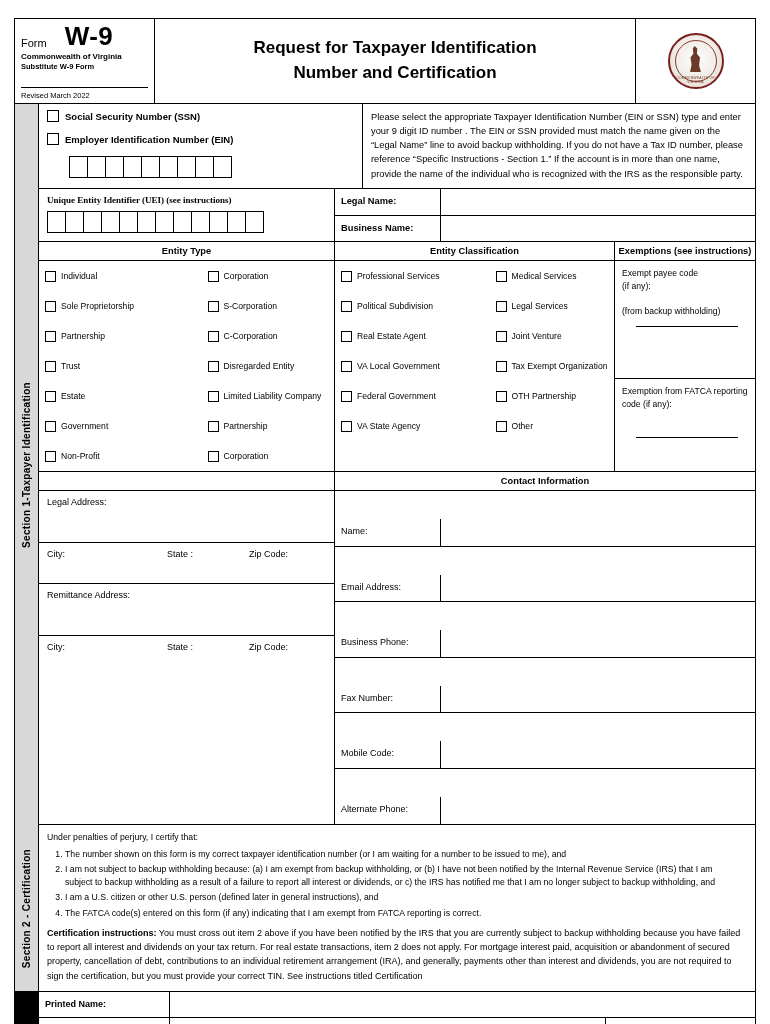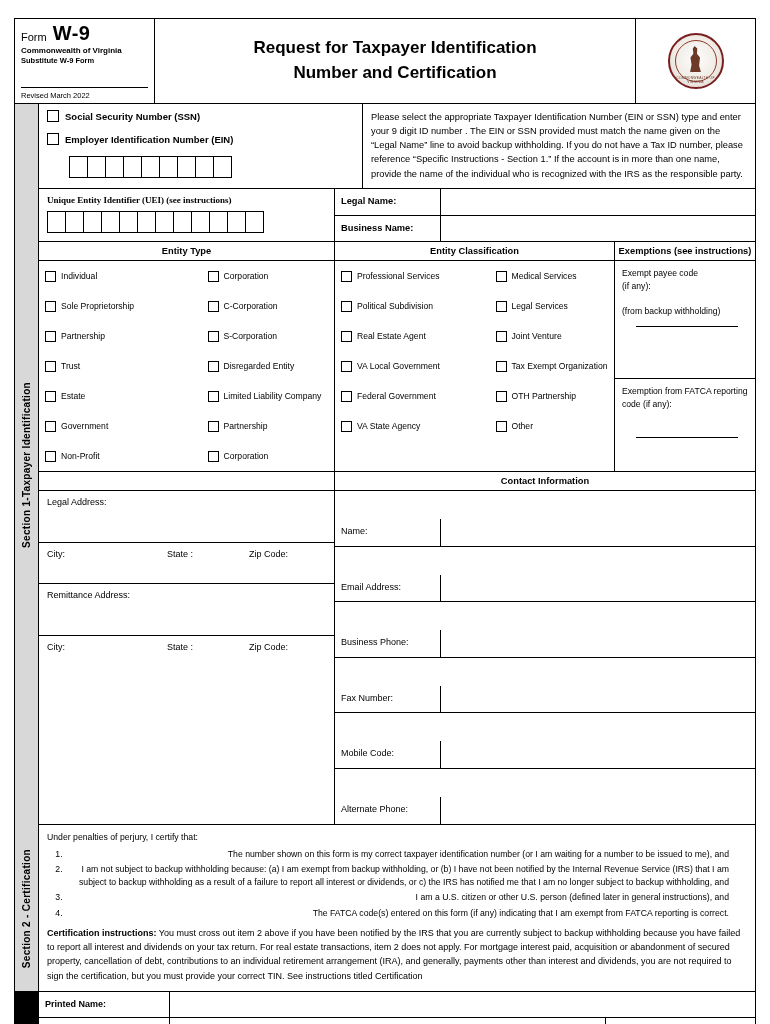--- a/index.html
+++ b/index.html
@@ -25,24 +25,24 @@
     border: 1px solid #000;
     height: 86px;
   }
   .hdr-left {
     width: 140px;
     border-right: 1px solid #000;
     padding: 5px 6px 3px 6px;
     display: flex; flex-direction: column;
   }
   .hdr-formline {
-    display: flex; align-items: flex-end; gap: 6px;
+    display: flex; align-items: flex-end; gap: 18px;
   }
   .hdr-form-word { font-size: 11px; }
-  .hdr-w9 { font-size: 20px; font-weight: bold; letter-spacing: .5px; line-height: .95; }
+  .hdr-w9 { font-size: 26px; font-weight: bold; letter-spacing: .5px; line-height: .95; }
   .hdr-sub1 { font-size: 8px; font-weight: bold; margin-top: 3px; }
   .hdr-sub2 { font-size: 7.5px; font-weight: bold; margin-top: 1px; }
   .hdr-rev {
     font-size: 7.5px; margin-top: auto;
     border-top: 1px solid #000;
     padding-top: 3px;
   }
   .hdr-center {
     flex: 1;
     display: flex; flex-direction: column;
@@ -154,21 +154,21 @@
   .addr-inline span:nth-child(1) { width: 120px; }
   .addr-inline span:nth-child(2) { width: 82px; }
   .ci-col { flex: 1; }
   .ci-row { display: flex; height: 27.5px; margin-top: 28px; }
   .ci-lbl { width: 105px; padding: 7px 6px; font-size: 9px; }
   .ci-val { flex: 1; border-left: 1px solid #000; }
 
   
   .cert { padding: 6px 10px 8px 8px; font-size: 8.7px; line-height: 1.45; }
   .cert p { margin: 0 0 4px 0; }
-  .cert ol { margin: 0 16px 6px 0; padding-left: 18px; text-align: right; }
+  .cert ol { margin: 0 16px 6px 0; padding-left: 18px; }
   .cert ol li { margin-bottom: 3px; }
   .cert .ci { font-size: 9px; line-height: 1.6; margin-top: 6px; }
   .cert .ci b { font-weight: bold; }
 
   
   .sig-row { display: flex; height: 26px; }
   .sig-lbl { width: 130px; padding: 7px 6px; font-size: 9px; font-weight: bold; }
   .sig-val { flex: 1; border-left: 1px solid #000; }
   .sig-date { width: 150px; border-left: 1px solid #000; padding: 7px 6px; font-size: 9px; font-weight: bold;}
   .blackbox { width: 24px; background: #000; }
@@ -301,25 +301,25 @@
                   <span>Non-Profit</span>
                 </div>
             </div>
             <div>
               <div class="opt">
                   <span class="chk"></span>
                   <span>Corporation</span>
                 </div>
               <div class="opt">
                   <span class="chk"></span>
+                  <span>S-Corporation</span>
+                </div>
+              <div class="opt">
+                  <span class="chk"></span>
                   <span>C-Corporation</span>
-                </div>
-              <div class="opt">
-                  <span class="chk"></span>
-                  <span>S-Corporation</span>
                 </div>
               <div class="opt">
                   <span class="chk"></span>
                   <span>Disregarded Entity</span>
                 </div>
               <div class="opt">
                   <span class="chk"></span>
                   <span>Limited Liability Company</span>
                 </div>
               <div class="opt">

